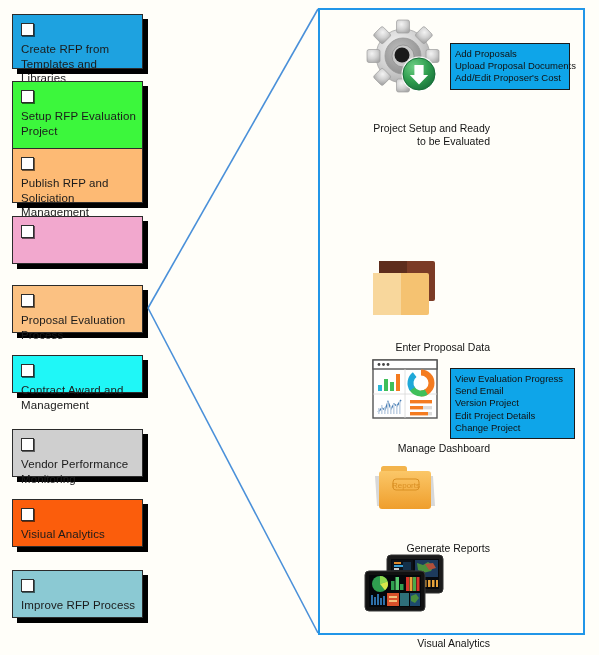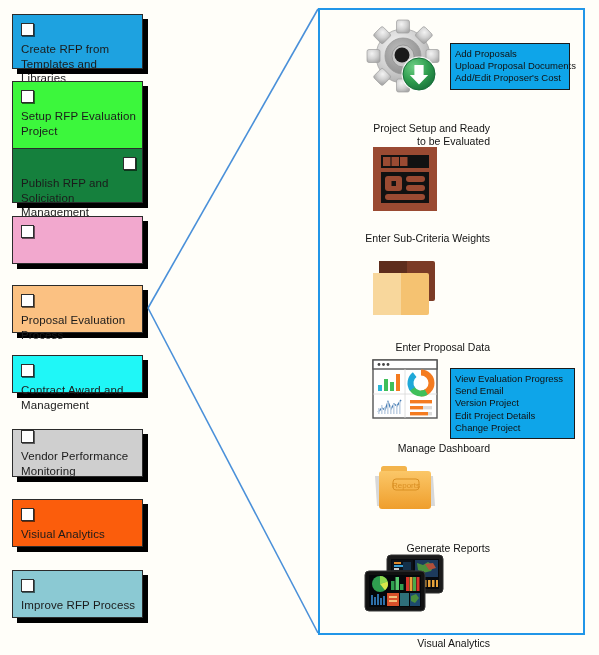--- a/index.html
+++ b/index.html
@@ -91,40 +91,40 @@
     <div class="card" style="top:14px;height:55px;background:#1ea2e0;">
       <span class="chk"></span>
       <span class="lbl">Create RFP from Templates and Libraries</span>
     </div>
 
     <div class="card" style="top:81px;height:70px;background:#3cf73c;">
       <span class="chk"></span>
       <span class="lbl">Setup RFP Evaluation Project</span>
     </div>
 
-    <div class="card" style="top:148px;height:55px;background:#15803d;align-items:flex-end;">
+    <div class="card" style="top:148px;height:55px;background:#fdba74;">
       <span class="chk"></span>
       <span class="lbl">Publish RFP and Soliciation Management</span>
     </div>
 
     <div class="card" style="top:216px;height:48px;background:#f2a8ce;">
       <span class="chk"></span>
     </div>
 
     <div class="card" style="top:285px;height:48px;background:#fbc182;">
       <span class="chk"></span>
       <span class="lbl">Proposal Evaluation Process</span>
     </div>
 
     <div class="card" style="top:355px;height:38px;background:#1ff7f7;">
       <span class="chk"></span>
       <span class="lbl">Contract Award and Management</span>
     </div>
 
-    <div class="card" style="top:429px;height:48px;background:#cfcfcf;justify-content:center;">
+    <div class="card" style="top:429px;height:48px;background:#cfcfcf;">
       <span class="chk"></span>
       <span class="lbl">Vendor Performance Monitoring</span>
     </div>
 
     <div class="card" style="top:499px;height:48px;background:#fb5d0c;">
       <span class="chk"></span>
       <span class="lbl">Visiual Analytics</span>
     </div>
 
     <div class="card" style="top:570px;height:48px;background:#8bc9d3;">
@@ -179,38 +179,20 @@
             <circle cx="0" cy="0" r="17.5" fill="#ffffff" opacity="0.85"></circle>
             <circle cx="0" cy="0" r="16" fill="url(#grnG)" stroke="#186e38" stroke-width="1"></circle>
             <path d="M-4.6,-9 L4.6,-9 L4.6,1 L9.2,1 L0,10.5 L-9.2,1 L-4.6,1 Z" fill="#ffffff"></path>
           </g>
         </svg>
       </div>
       <div class="cap">Project Setup and Ready
 to be Evaluated</div>
     </div>
 
-    <div class="step" style="left:0px;top:136px;width:170px;">
-      <div class="iconwrap">
-        <svg class="ico" width="66" height="66" viewBox="0 0 66 66">
-          <rect x="1" y="1" width="64" height="64" fill="#9a4a32"></rect>
-          <rect x="9" y="9" width="48" height="13" fill="#111111"></rect>
-          <rect x="11" y="11" width="7.5" height="9" fill="#9a4a32"></rect>
-          <rect x="19.5" y="11" width="7.5" height="9" fill="#9a4a32"></rect>
-          <rect x="28" y="11" width="7.5" height="9" fill="#9a4a32"></rect>
-          <rect x="9" y="26" width="48" height="31" fill="#111111"></rect>
-          <rect x="13" y="30" width="17" height="15" rx="3" fill="#9a4a32"></rect>
-          <rect x="19.5" y="35" width="4.5" height="5" fill="#111111"></rect>
-          <rect x="34" y="30" width="19" height="6" rx="3" fill="#9a4a32"></rect>
-          <rect x="34" y="39" width="19" height="6" rx="3" fill="#9a4a32"></rect>
-          <rect x="13" y="48" width="40" height="6" rx="3" fill="#9a4a32"></rect>
-        </svg>
-      </div>
-      <div class="cap">Enter Sub-Criteria Weights</div>
-    </div>
 
     <div class="step" style="left:0px;top:247px;width:170px;">
       <div class="iconwrap">
         <svg class="ico" width="84" height="64" viewBox="0 0 84 64">
           <rect x="16" y="4" width="56" height="40" rx="2" fill="#7b3b26"></rect>
           <rect x="16" y="4" width="28" height="40" fill="#5e2d1d"></rect>
           <rect x="10" y="16" width="56" height="42" rx="2" fill="#f5c271"></rect>
           <rect x="10" y="16" width="28" height="42" fill="#f8d79c"></rect>
         </svg>
       </div>

